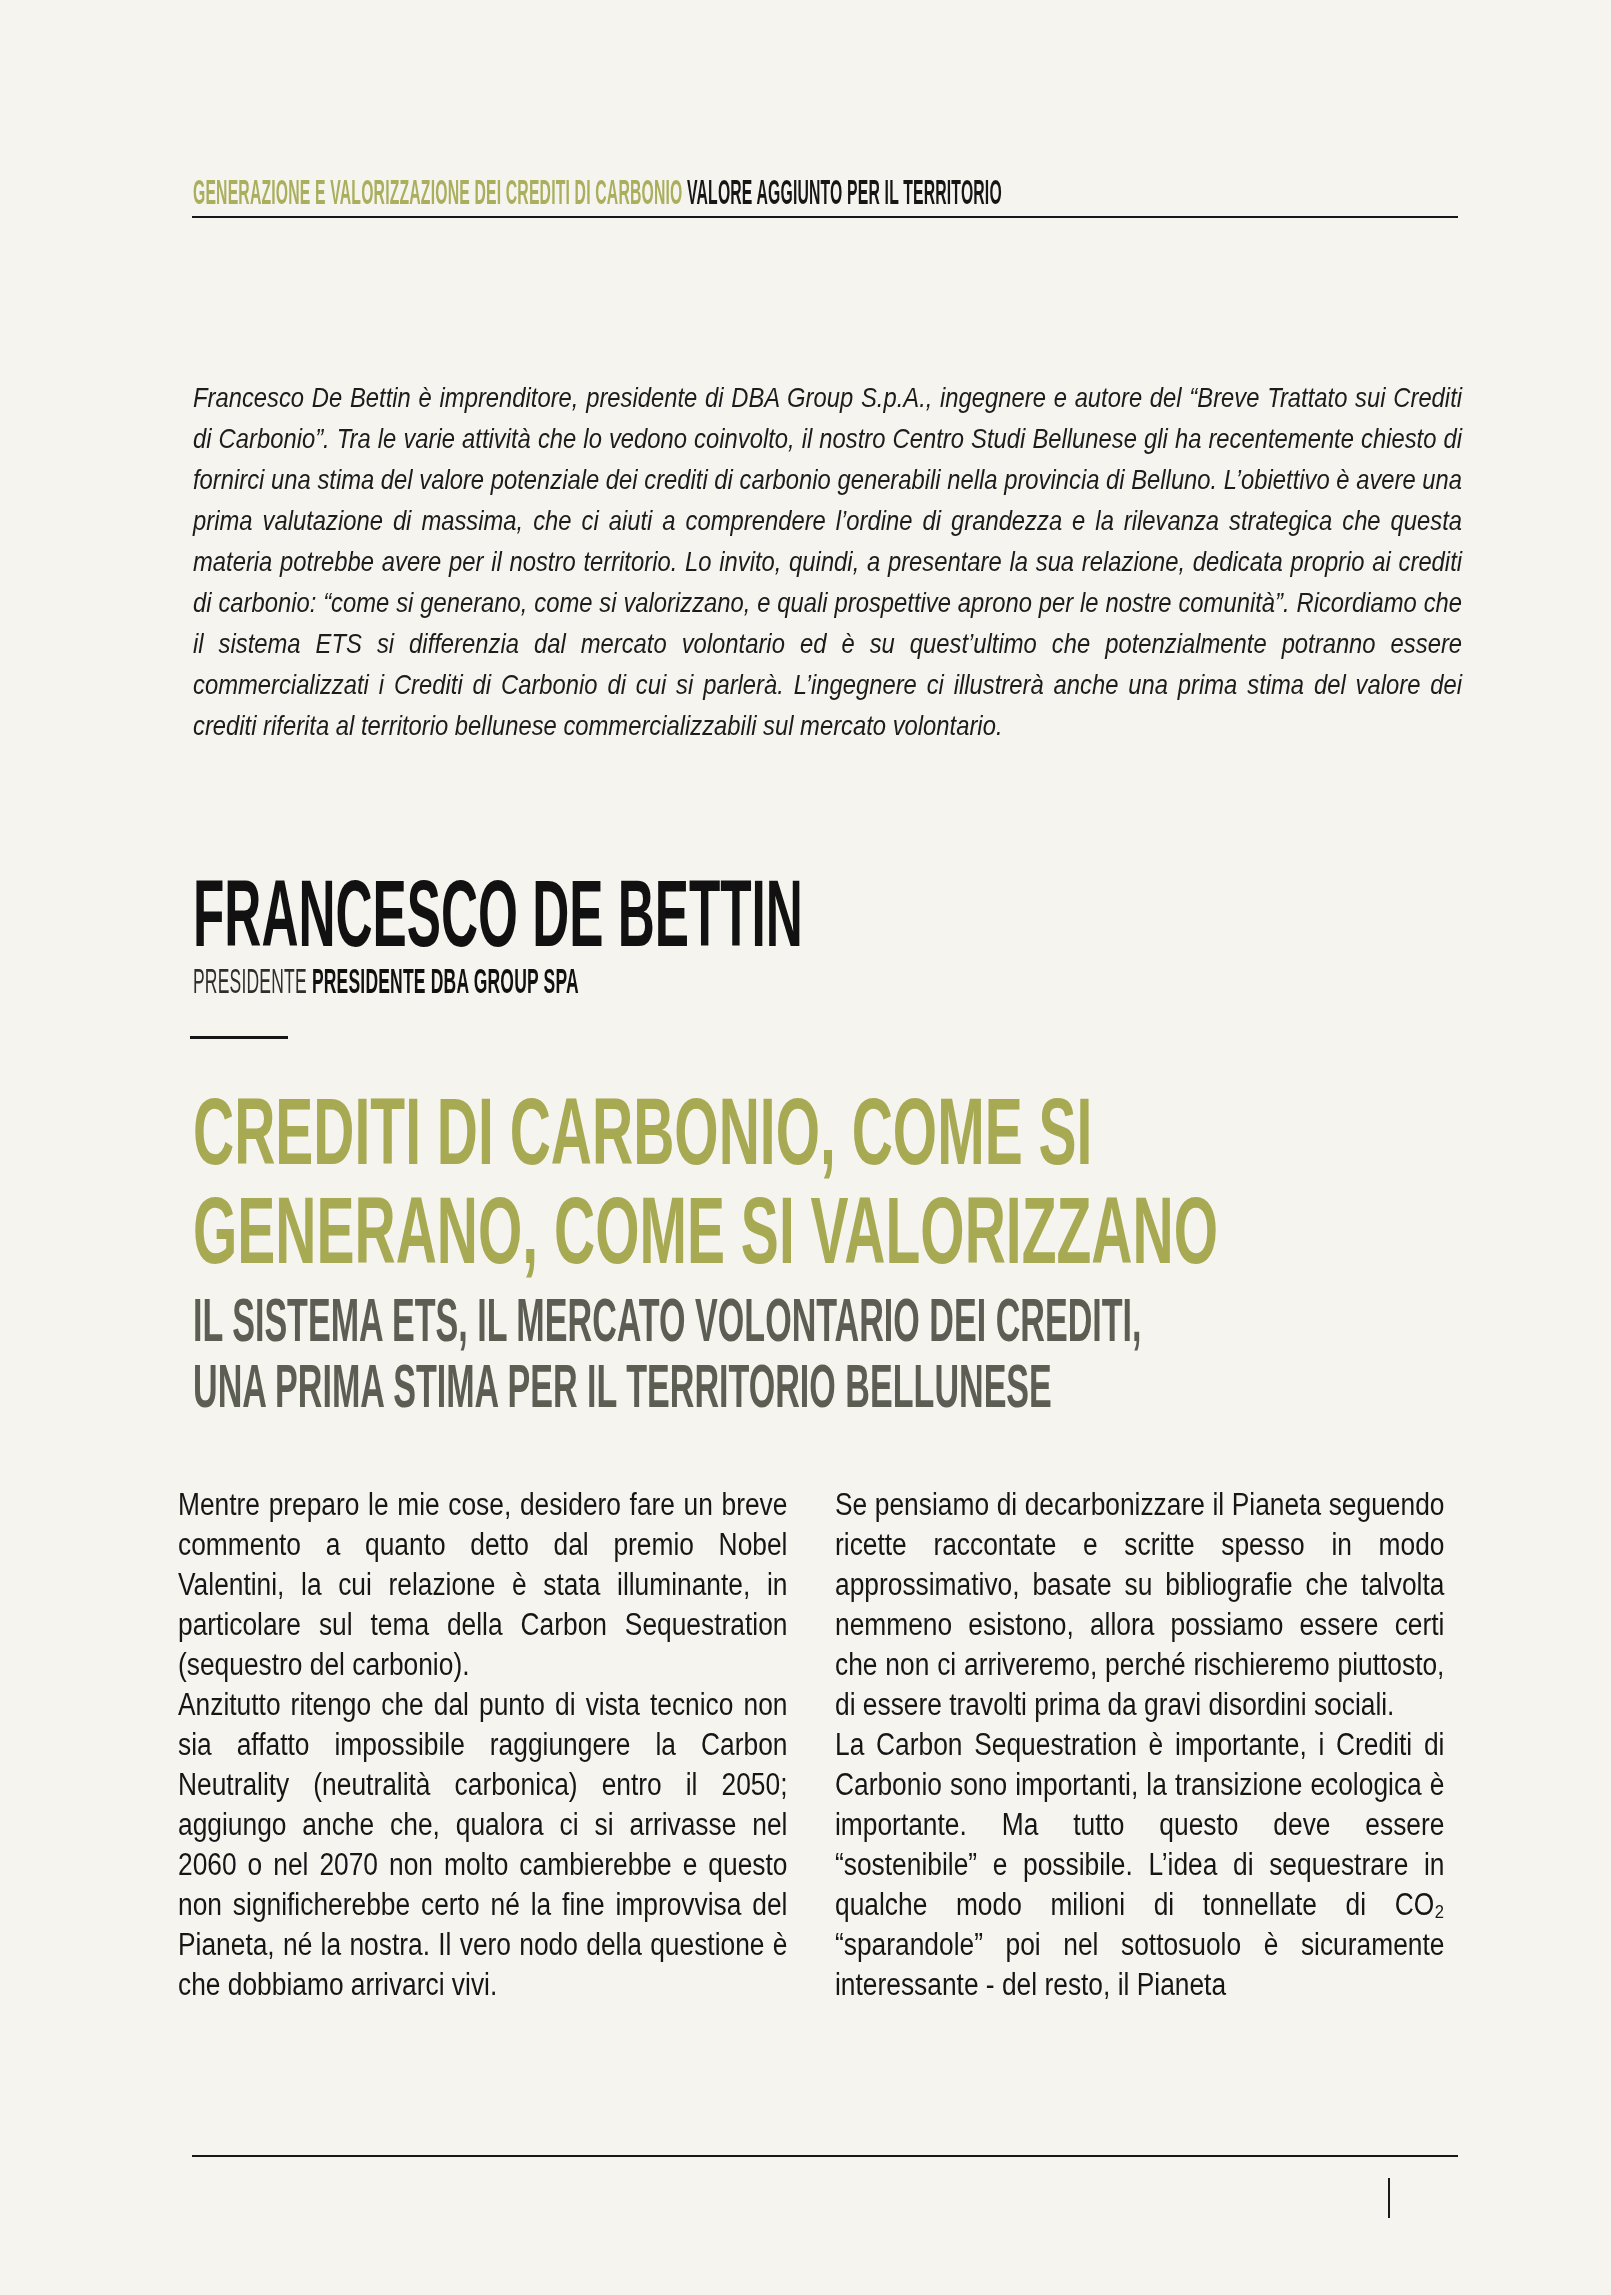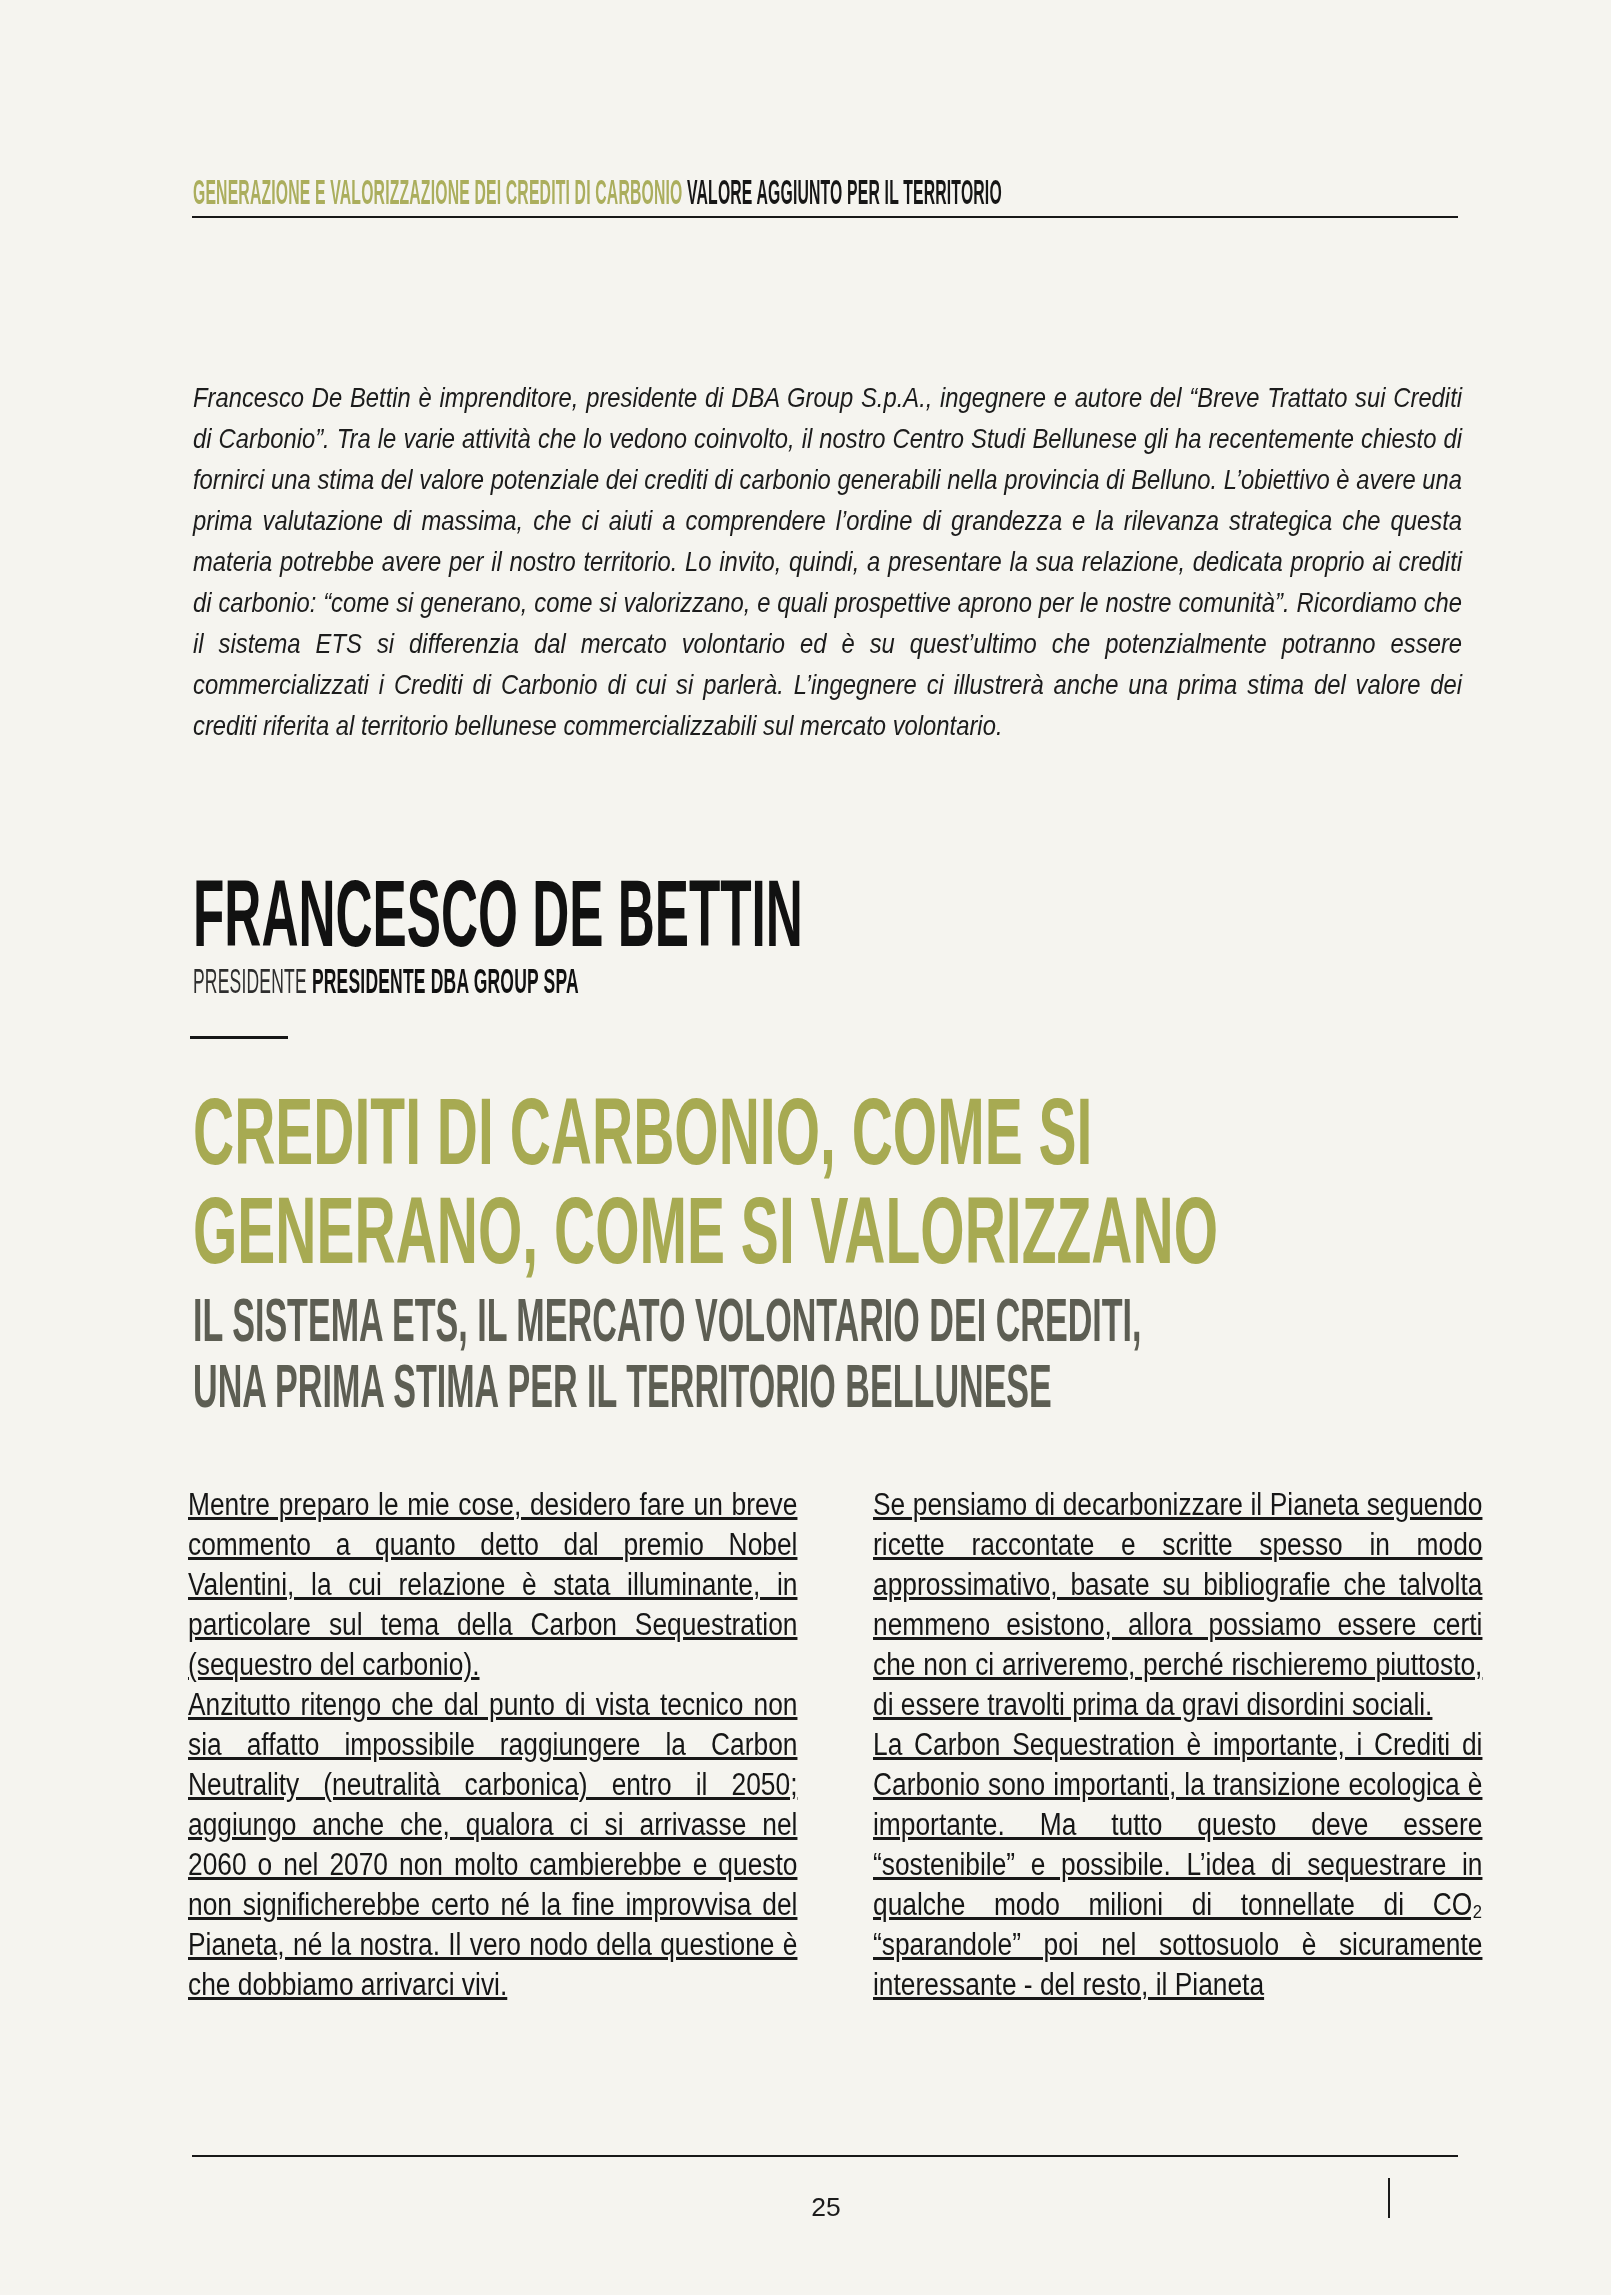--- a/index.html
+++ b/index.html
@@ -67,22 +67,22 @@
   }
   .article-subtitle {
     position: absolute; left: 193px; top: 1251px;
     font-size: 62px; font-weight: 700; line-height: 66px;
     transform: scaleX(0.55); transform-origin: 0 0;
     white-space: nowrap;
   }
 
   
   .columns {
-    position: absolute; left: 188px; top: 1449px; width: 1267px;
-    display: flex; gap: 76px; text-decoration: underline;
+    position: absolute; left: 178px; top: 1449px; width: 1267px;
+    display: flex; gap: 48px;
   }
   .col { width: 609px; overflow: visible; }
   .col-inner {
     width: 717px;
     transform: scaleX(0.85); transform-origin: 0 0;
     font-size: 31px; line-height: 40px; color: #161616;
     text-align: justify; hyphens: auto;
   }
   .col-inner p { margin: 0; }
 
@@ -145,17 +145,16 @@
     </div>
     <div class="col">
       <div class="col-inner">
           <p>Se pensiamo di decarbonizzare il Pianeta seguendo ricette raccontate e scritte spesso in modo approssimativo, basate su bibliografie che talvolta nemmeno esistono, allora possiamo essere certi che non ci arriveremo, perché rischieremo piuttosto, di essere travolti prima da gravi disordini sociali.</p>
           <p>La Carbon Sequestration è importante, i Crediti di Carbonio sono importanti, la transizione ecologica è importante. Ma tutto questo deve essere “sostenibile” e possibile. L’idea di sequestrare in qualche modo milioni di tonnellate di CO₂ “sparandole” poi nel sottosuolo è sicuramente interessante - del resto, il Pianeta</p>
         </div>
     </div>
   </div>
 
   <div class="rule-bottom"></div>
-  <div class="page-number">25</div>
   <div class="spine-mark"></div>
 
 </div>
 
 
 </body></html>

